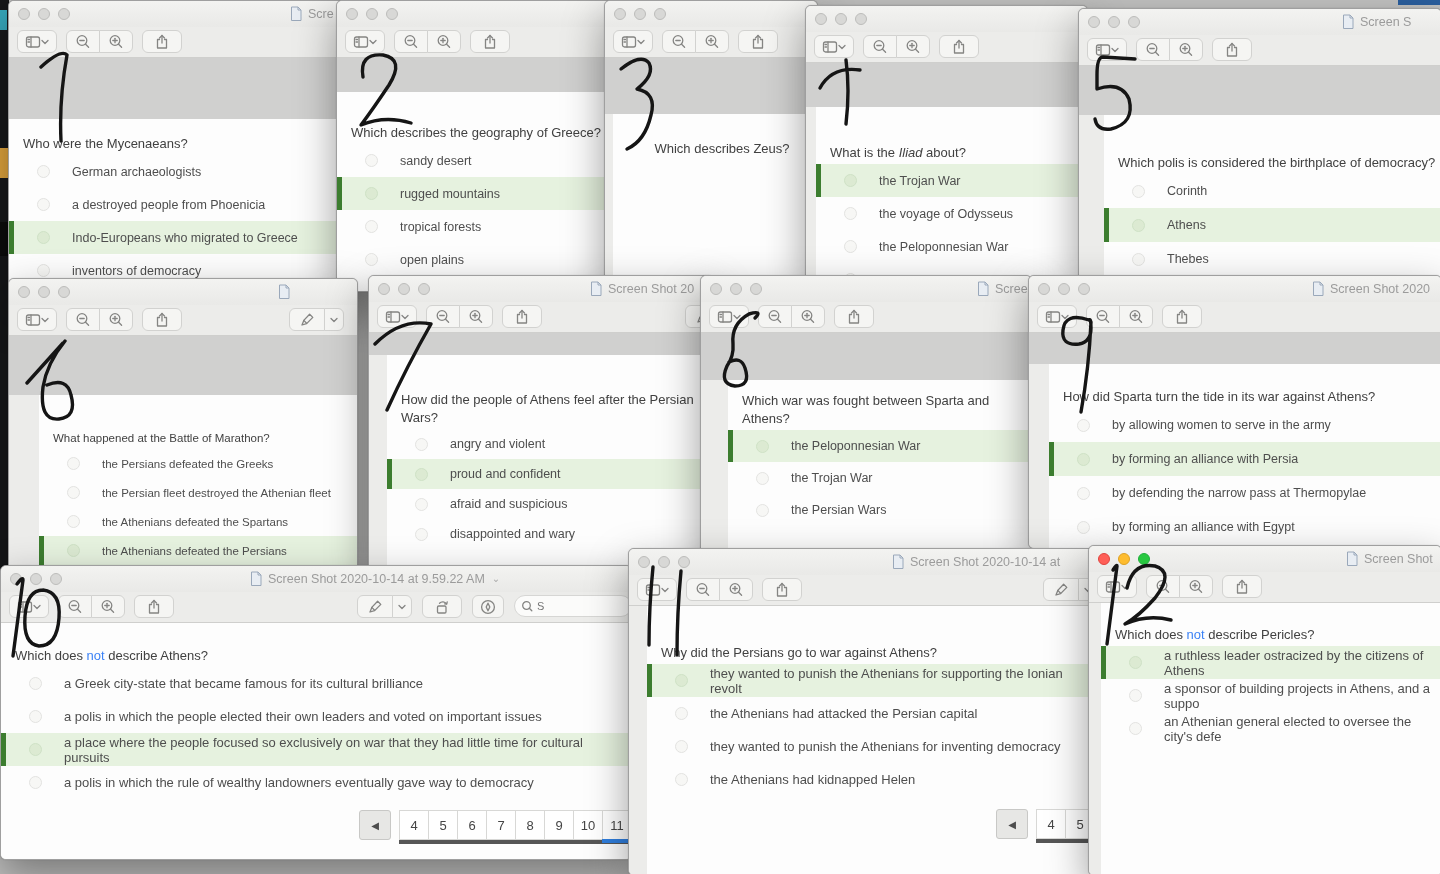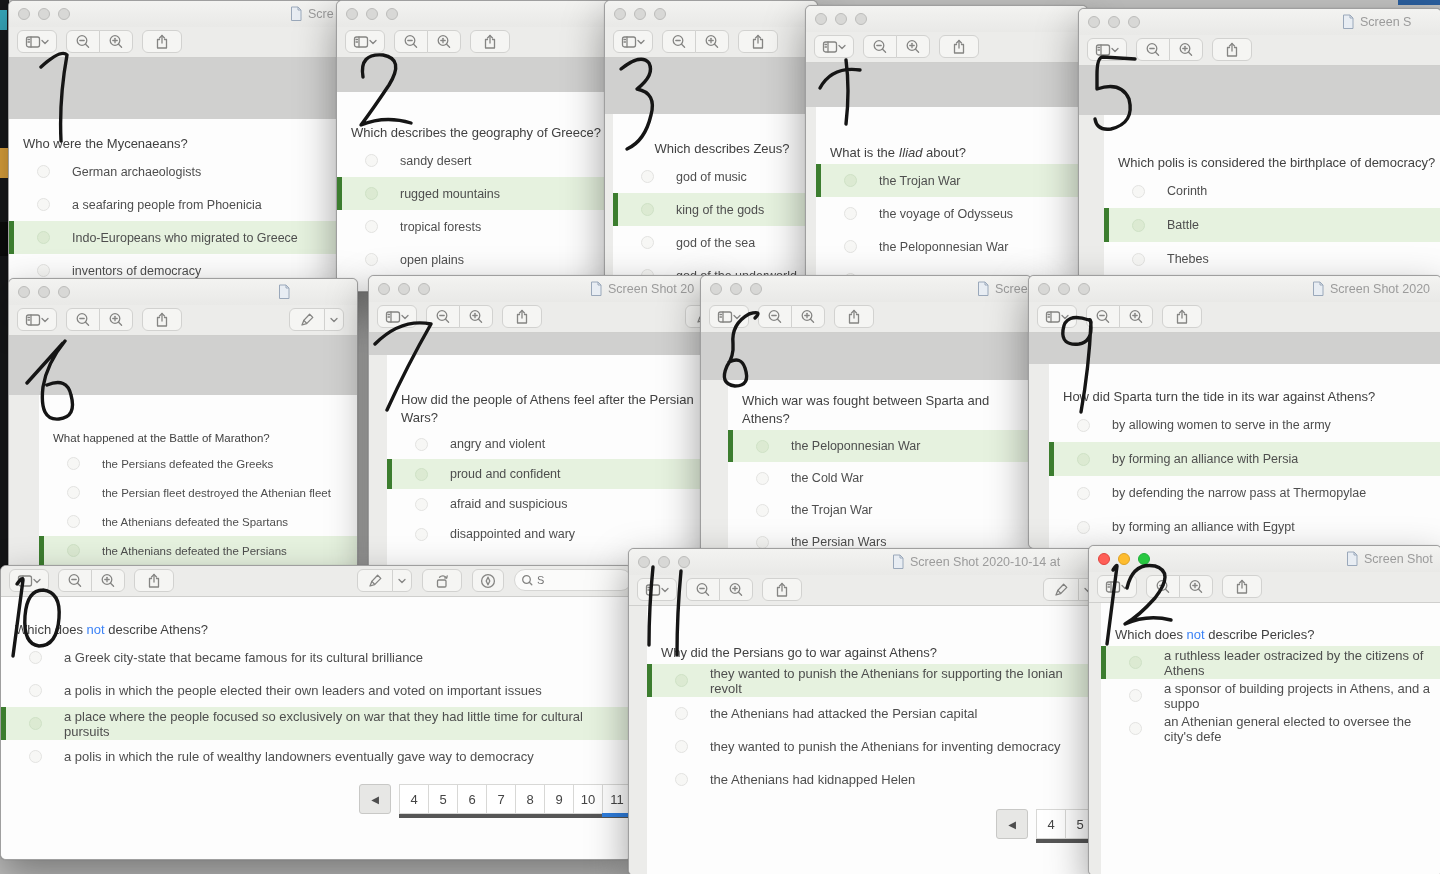--- a/index.html
+++ b/index.html
@@ -208,21 +208,21 @@
     <div class="band"></div>
     <div class="card">
       <div class="q"><span>Who were the Mycenaeans?</span><b></b><span></span></div>
       <ul class="opts">
         <li class="opt">
             <span class="radio"></span>
             <span class="otext">German archaeologists</span>
           </li>
         <li class="opt">
             <span class="radio"></span>
-            <span class="otext">a seafaring people from Phoenicia</span>
+            <span class="otext">a destroyed people from Phoenicia</span>
           </li>
         <li class="opt sel">
             <span class="gbar"></span>
             <span class="radio"></span>
             <span class="otext">Indo-Europeans who migrated to Greece</span>
           </li>
         <li class="opt">
             <span class="radio"></span>
             <span class="otext">inventors of democracy</span>
           </li>
@@ -335,39 +335,20 @@
           <svg width="16" height="16">
             <use href="#i-share"></use>
           </svg>
         </div>
     </div>
   </div>
   <div class="content">
     <div class="band"></div>
     <div class="card">
       <div class="q"><span>Which describes Zeus?</span><b></b><span></span></div>
-      <ul class="opts">
-        <li class="opt">
-            <span class="radio"></span>
-            <span class="otext">god of music</span>
-          </li>
-        <li class="opt sel">
-            <span class="gbar"></span>
-            <span class="radio"></span>
-            <span class="otext">king of the gods</span>
-          </li>
-        <li class="opt">
-            <span class="radio"></span>
-            <span class="otext">god of the sea</span>
-          </li>
-        <li class="opt">
-            <span class="radio"></span>
-            <span class="otext">god of the underworld</span>
-          </li>
-      </ul>
     </div>
   </div>
   <svg class="ink" style="left:8px;top:50px" width="55" height="105" viewBox="0 0 55 105">
       <path d="M8,18 Q28,2 36,12 Q42,24 24,38 Q44,42 38,64 Q32,90 14,98"></path>
     </svg>
 </div>
 
 <div class="window w4">
   <div class="tb">
     <span class="lights">
@@ -483,21 +464,21 @@
     <div class="card">
       <div class="q"><span>Which polis is considered the birthplace of democracy?</span><b></b><span></span></div>
       <ul class="opts">
         <li class="opt">
             <span class="radio"></span>
             <span class="otext">Corinth</span>
           </li>
         <li class="opt sel">
             <span class="gbar"></span>
             <span class="radio"></span>
-            <span class="otext">Battle</span>
+            <span class="otext">Athens</span>
           </li>
         <li class="opt">
             <span class="radio"></span>
             <span class="otext">Thebes</span>
           </li>
       </ul>
     </div>
   </div>
   <svg class="ink" style="left:8px;top:44px" width="62" height="105" viewBox="0 0 62 105">
       <path d="M48,6 L16,4 Q10,4 10,22 L10,36 Q34,28 42,46 Q48,70 24,76 Q10,78 8,66"></path>
@@ -719,24 +700,20 @@
     <div class="card">
       <div class="q"><span>Which war was fought between Sparta and Athens?</span><b></b><span></span></div>
       <ul class="opts">
         <li class="opt sel">
             <span class="gbar"></span>
             <span class="radio"></span>
             <span class="otext">the Peloponnesian War</span>
           </li>
         <li class="opt">
             <span class="radio"></span>
-            <span class="otext">the Cold War</span>
-          </li>
-        <li class="opt">
-            <span class="radio"></span>
             <span class="otext">the Trojan War</span>
           </li>
         <li class="opt">
             <span class="radio"></span>
             <span class="otext">the Persian Wars</span>
           </li>
       </ul>
     </div>
   </div>
   <svg class="ink" style="left:16px;top:34px" width="54" height="100" viewBox="0 0 54 100">
@@ -811,20 +788,34 @@
           </li>
       </ul>
     </div>
   </div>
   <svg class="ink" style="left:26px;top:28px" width="60" height="115" viewBox="0 0 60 115">
       <path d="M34,16 Q10,8 8,26 Q6,42 24,40 Q36,38 36,24 Q36,14 34,16 M36,18 Q34,64 26,108"></path>
     </svg>
 </div>
 
 <div class="window w10">
+  <div class="tb">
+    <span class="lights">
+        <i class="l cl"></i>
+        <i class="l mi"></i>
+        <i class="l zo"></i>
+      </span>
+    <span class="wtitle">
+        <svg width="14" height="15">
+          <use href="#i-doc"></use>
+        </svg>
+        <span>Screen Shot 2020-10-14 at 9.59.22 AM</span>
+        <span class="chev">⌄</span>
+      </span>
+  </div>
   <div class="tbar">
     <div class="lgrp">
       <div class="btn" style="width:40px">
           <svg width="16" height="16">
             <use href="#i-sidebar"></use>
           </svg>
           <svg width="8" height="8">
             <use href="#i-chev"></use>
           </svg>
         </div>

